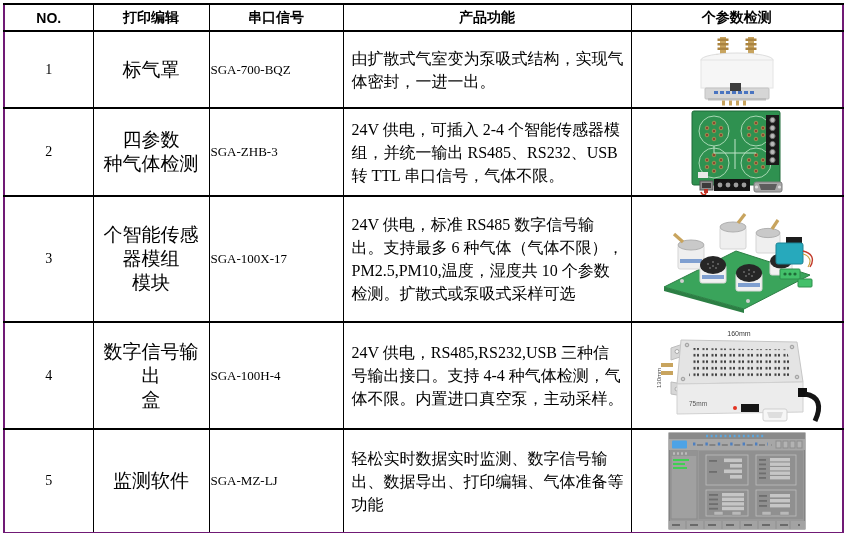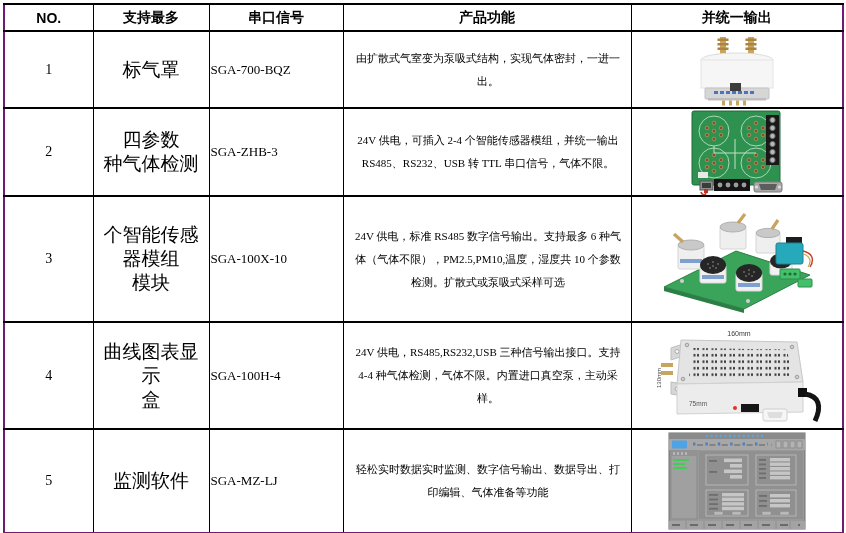--- a/index.html
+++ b/index.html
@@ -6,44 +6,44 @@
   body{width:846px;height:533px;overflow:hidden;font-family:"Liberation Serif","DejaVu Serif",serif;color:#000;}
   .page{padding:3px;}
   table{border-collapse:collapse;table-layout:fixed;width:839px;border:2px solid #701a75;}
   th,td{border-left:1px solid #000;border-top:2px solid #000;overflow:hidden;}
   th{height:23px;font-family:"Liberation Sans","DejaVu Sans",sans-serif;font-weight:bold;font-size:14px;text-align:center;vertical-align:middle;}
   td{vertical-align:middle;}
   .r1{height:77px;} .r2{height:88px;} .r3{height:126px;} .r4{height:107px;} .r5{height:104px;}
   td.no{font-size:14px;text-align:center;}
   td.name{font-size:19px;text-align:center;white-space:pre-line;line-height:24px;}
   td.model{font-family:Liberation Serif, serif;font-size:13px;text-align:left;}
-  td.func{font-size:11px;line-height:23px;text-align:center;padding:3px 6px 3px 8px;}
+  td.func{font-size:16px;line-height:23px;text-align:left;padding:3px 6px 3px 8px;}
   td.photo{text-align:center;padding:0;}
   td.photo svg{vertical-align:middle;display:inline-block;}
   .dim{font-family:"Liberation Sans","DejaVu Sans",sans-serif;}
 </style>
 </head>
 <body>
 
 <div class="page">
 <table>
   <colgroup>
     <col style="width:89px">
         <col style="width:116px">
         <col style="width:134px">
         <col style="width:288px">
         <col style="width:212px">
   </colgroup>
   <thead>
     <tr>
       <th>NO.</th>
-      <th>支持最多</th>
+      <th>打印编辑</th>
       <th>串口信号</th>
       <th>产品功能</th>
-      <th>并统一输出</th>
+      <th>个参数检测</th>
     </tr>
   </thead>
   <tbody>
 
     <tr class="r1">
       <td class="no">1</td>
       <td class="name">标气罩</td>
       <td class="model">SGA-700-BQZ</td>
       <td class="func">由扩散式气室变为泵吸式结构，实现气体密封，一进一出。</td>
       <td class="photo">
@@ -154,21 +154,21 @@
           <rect x="42" y="80" width="4" height="4" fill="#c03226"></rect>
           <path d="M44,84 C43,87 40,86 39,83" stroke="#cf3a28" stroke-width="1.6" fill="none"></path>
         </svg>
       </td>
     </tr>
 
     <tr class="r3">
       <td class="no">3</td>
       <td class="name">个智能传感器模组
 模块</td>
-      <td class="model">SGA-100X-10</td>
+      <td class="model">SGA-100X-17</td>
       <td class="func">24V 供电，标准 RS485 数字信号输出。支持最多 6 种气体（气体不限），PM2.5,PM10,温度，湿度共 10 个参数检测。扩散式或泵吸式采样可选</td>
       <td class="photo">
         <svg width="170" height="116" viewBox="0 0 170 116">
           <polygon points="12,86 92,108 158,74 84,50" fill="#3aa45b" stroke="#2c7f44"></polygon>
           <polygon points="12,86 92,108 92,112 12,90" fill="#2c7f44"></polygon>
           <g>
             <rect x="26" y="44" width="26" height="24" rx="2" fill="#efefef" stroke="#d5d5d5"></rect>
             <rect x="28" y="58" width="22" height="4" fill="#7f9fd0"></rect>
             <ellipse cx="39" cy="44" rx="13" ry="5" fill="#c9c9c9" stroke="#b0b0b0"></ellipse>
             <line x1="31" y1="41" x2="22" y2="33" stroke="#c8a45e" stroke-width="3.2"></line>
@@ -224,21 +224,21 @@
               </g>
           <rect x="146" y="78" width="14" height="8" rx="1" fill="#43c06a" stroke="#2e8f4c"></rect>
           <circle cx="30" cy="80" r="2" fill="#cfcfcf"></circle>
               <circle cx="96" cy="100" r="2" fill="#cfcfcf"></circle>
         </svg>
       </td>
     </tr>
 
     <tr class="r4">
       <td class="no">4</td>
-      <td class="name">曲线图表显示
+      <td class="name">数字信号输出
 盒</td>
       <td class="model">SGA-100H-4</td>
       <td class="func">24V 供电，RS485,RS232,USB 三种信号输出接口。支持 4-4 种气体检测，气体不限。内置进口真空泵，主动采样。</td>
       <td class="photo">
         <svg width="180" height="100" viewBox="0 0 180 100">
           <defs>
             <pattern id="holes" width="9" height="6.5" patternUnits="userSpaceOnUse">
               <rect width="9" height="6.5" fill="#e4e4e4"></rect>
               <rect x="1.5" y="2" width="2" height="2.4" fill="#383838"></rect>
               <rect x="5" y="2" width="2" height="2.4" fill="#383838"></rect>

